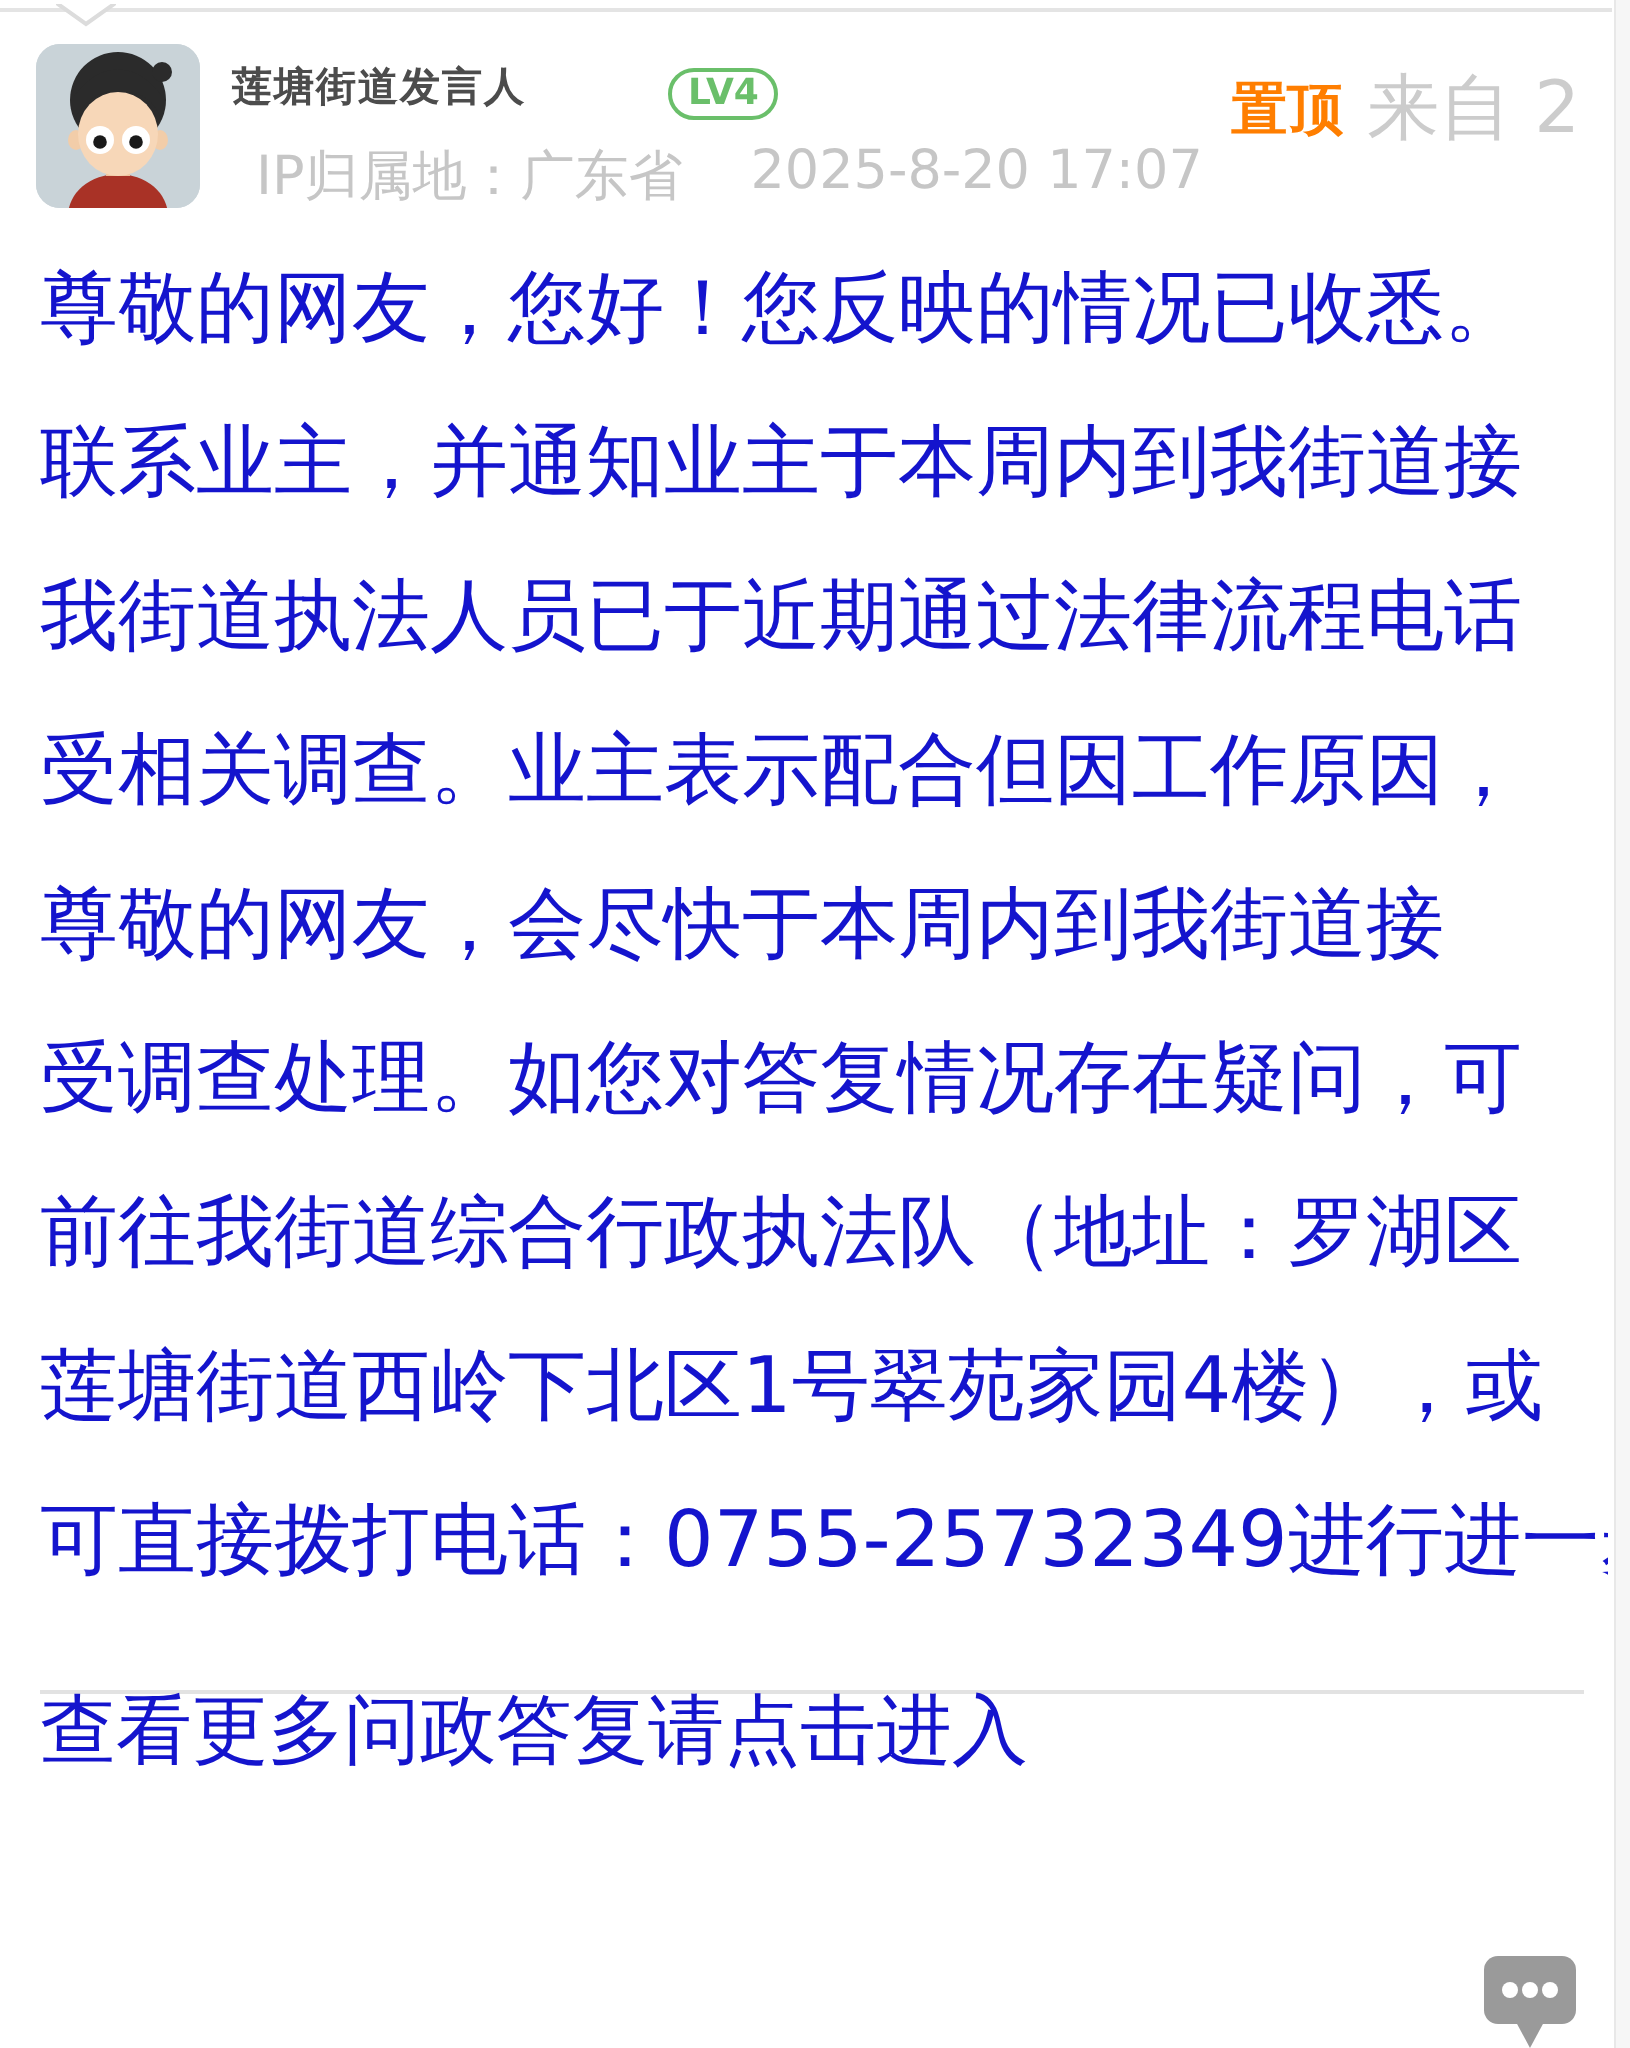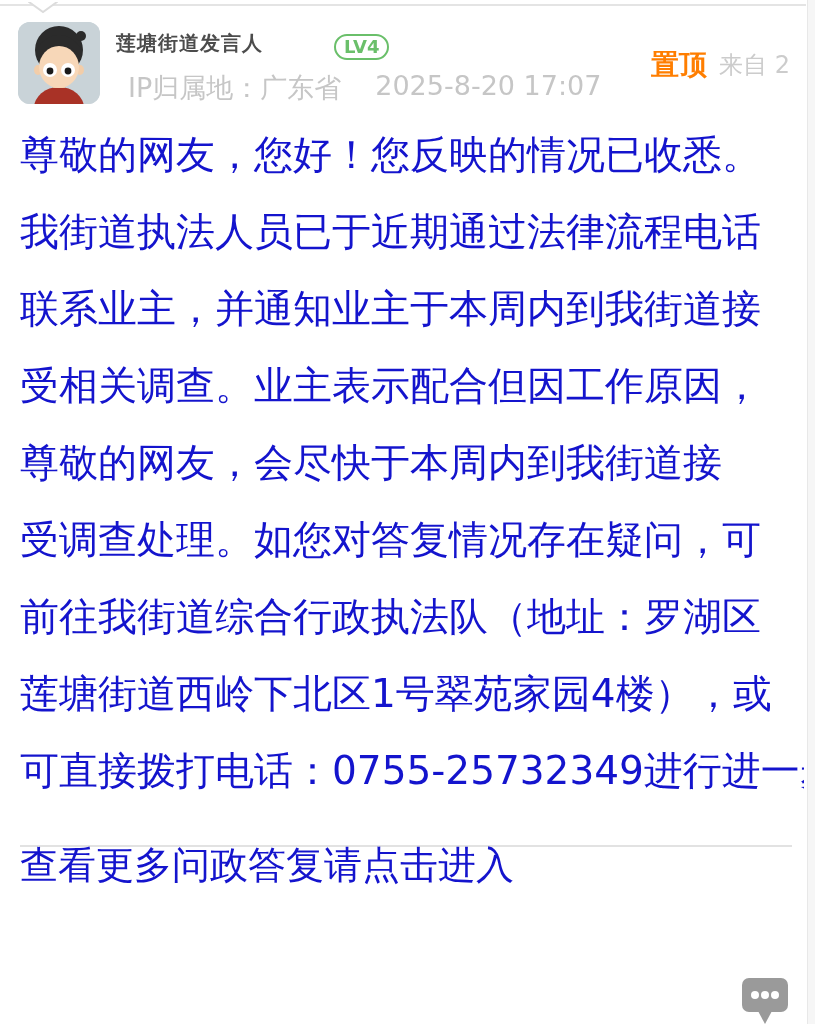--- a/index.html
+++ b/index.html
@@ -43,25 +43,25 @@
     font-size:20px;font-weight:bold;color:var(--author-gray);
     letter-spacing:1px;cursor:pointer;
   }
   .level-badge{
     position:absolute;left:334px;top:34px;
     font-size:18px;line-height:22px;color:var(--level-green);
     border:2px solid var(--level-green);border-radius:14px;
     padding:0 8px;font-weight:bold;background:#fff;
   }
   .corner-labels{
-    position:absolute;top:46px;right:25px;
+    position:absolute;top:30px;right:25px;
     display:flex;gap:12px;align-items:center;white-space:nowrap;
   }
   .pinned-label{font-size:28px;font-weight:bold;color:var(--pinned-orange);}
-  .from-label{font-size:24px;color:var(--from-gray);}
+  .from-label{font-size:36px;color:var(--from-gray);}
   .meta-row{
     position:absolute;left:128px;top:70px;
     display:flex;gap:34px;white-space:nowrap;
     font-size:27px;color:var(--meta-gray);
   }
   
   .reply-body{
     position:absolute;left:20px;top:108px;width:784px;
     color:var(--body-blue);
     font-size:39px;line-height:60px;font-weight:500;
@@ -119,22 +119,22 @@
   <span class="from-label">来自 2</span>
 </div>
 
 <div class="meta-row">
   <span>IP归属地：广东省</span>
   <span>2025-8-20 17:07</span>
 </div>
 
 <div class="reply-body">
   <div class="reply-line">尊敬的网友，您好！您反映的情况已收悉。</div>
+  <div class="reply-line">联系业主，并通知业主于本周内到我街道接</div>
   <div class="reply-line">我街道执法人员已于近期通过法律流程电话</div>
-  <div class="reply-line">联系业主，并通知业主于本周内到我街道接</div>
   <div class="reply-line">受相关调查。业主表示配合但因工作原因，</div>
   <div class="reply-line">尊敬的网友，会尽快于本周内到我街道接</div>
   <div class="reply-line">受调查处理。如您对答复情况存在疑问，可</div>
   <div class="reply-line">前往我街道综合行政执法队（地址：罗湖区</div>
   <div class="reply-line">莲塘街道西岭下北区1号翠苑家园4楼），或</div>
   <div class="reply-line">可直接拨打电话：0755-25732349进行进一步</div>
 </div>
 
 <div class="footer-divider"></div>
 <a class="footer-link">查看更多问政答复请点击进入</a>

